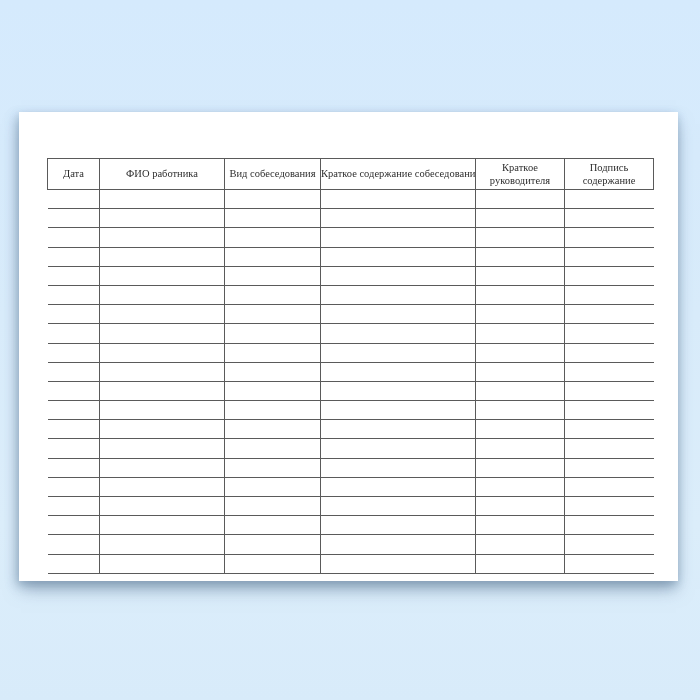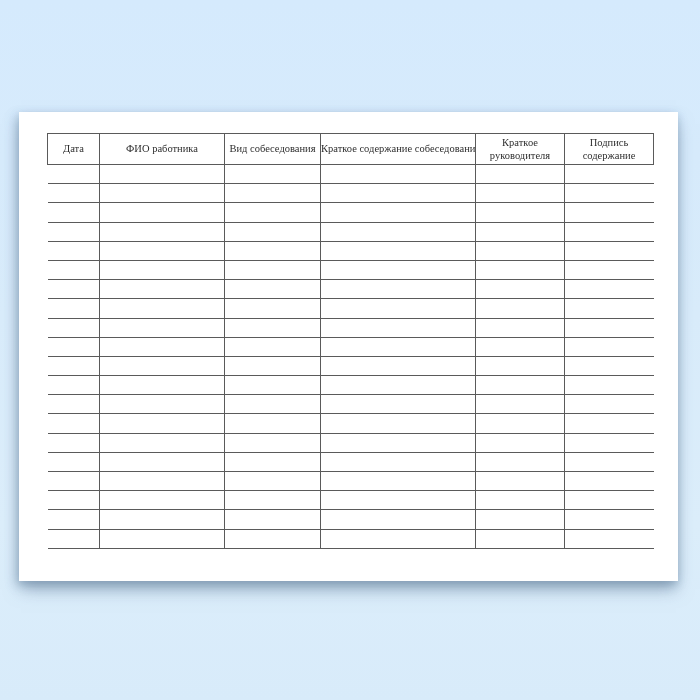--- a/index.html
+++ b/index.html
@@ -21,21 +21,21 @@
     width: 659px;
     height: 469px;
     background: #ffffff;
     box-shadow: 0 10px 16px -2px rgba(96, 124, 152, 0.55),
                 0 3px 8px rgba(110, 140, 170, 0.35),
                 -4px 4px 10px rgba(110, 140, 170, 0.25);
   }
   table.journal {
     position: absolute;
     left: 28px;
-    top: 21px;
+    top: 46px;
     width: 606px;
     border-collapse: collapse;
     table-layout: fixed;
   }
   col.c1 { width: 52px; }
   col.c2 { width: 125px; }
   col.c3 { width: 96px; }
   col.c4 { width: 155px; }
   col.c5 { width: 89px; }
   col.c6 { width: 89px; }

